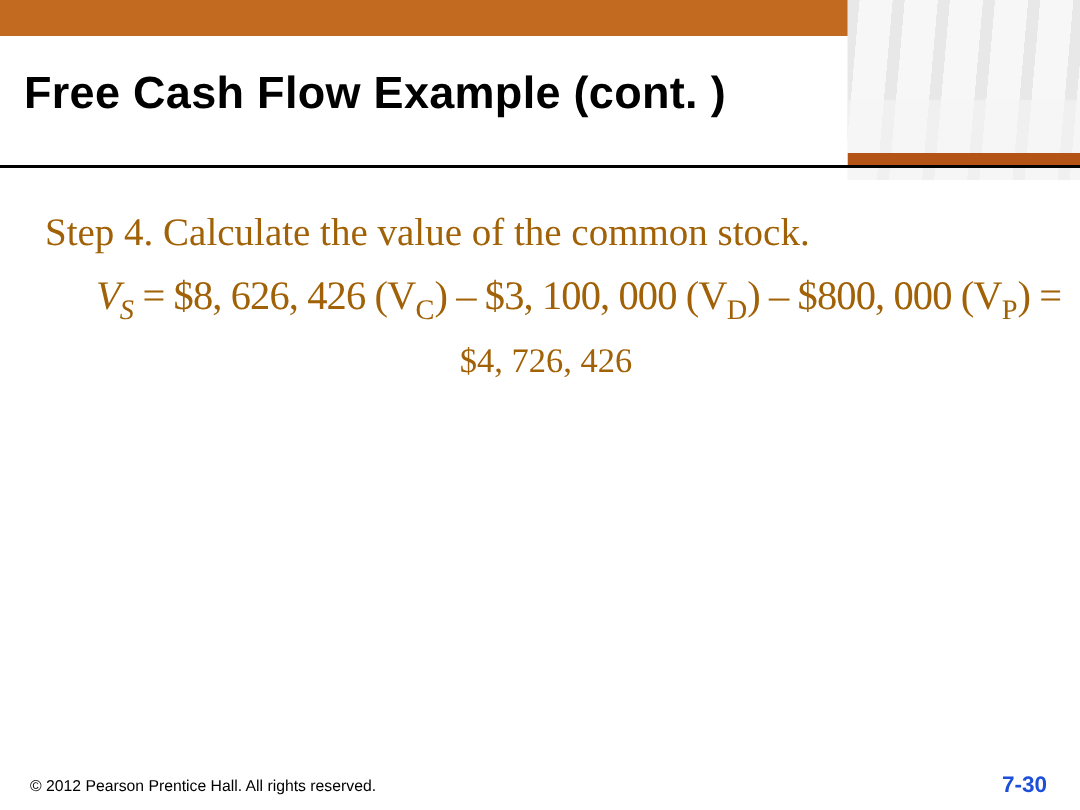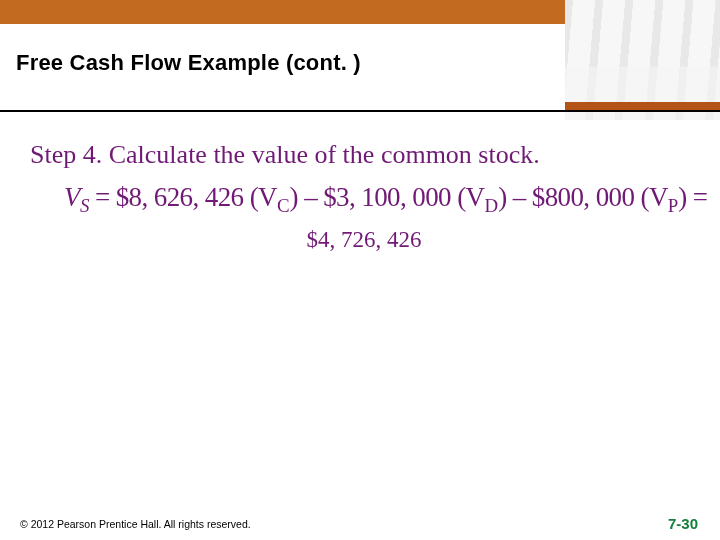--- a/index.html
+++ b/index.html
@@ -11,33 +11,33 @@
     background:
       linear-gradient(180deg, rgba(255,255,255,0) 0%, rgba(255,255,255,0) 55%, rgba(245,245,245,0.6) 56%, rgba(245,245,245,0.6) 100%),
       repeating-linear-gradient(95deg, #e8e8e8 0 8px, #f7f7f7 8px 30px);
     overflow: hidden;
   }
   .photo::after {
     content: ""; position: absolute; left: 0; right: 0; bottom: 10px; height: 8px;
     background: linear-gradient(90deg, #b45316 0 155px);
   }
   .title-band { position: absolute; left: 0; top: 24px; width: 720px; height: 78px; display: flex; align-items: center; padding-left: 16px; }
-  .title-band h1 { font-size: 22px; font-weight: bold; color: #000; font-family: Arial, Helvetica, sans-serif; letter-spacing: 0.2px; }
+  .title-band h1 { font-size: 30px; font-weight: bold; color: #000; font-family: Arial, Helvetica, sans-serif; letter-spacing: 0.2px; }
   .rule { position: absolute; left: 0; top: 110px; width: 720px; height: 2px; background: #000; }
-  .content { position: absolute; left: 30px; top: 140px; width: 668px; color: #701a75; }
+  .content { position: absolute; left: 30px; top: 140px; width: 668px; color: #a16207; }
   .step { font-size: 26px; font-family: "Times New Roman", serif; margin-bottom: 12px; }
   .formula-line { font-size: 27px; font-family: "Times New Roman", serif; margin: 6px 0 4px 34px; white-space: nowrap; letter-spacing: -0.6px; }
   .formula-line .it { font-style: italic; }
   .formula-line .subit { font-style: italic; }
   .formula-line .csub { font-size: 0.7em; vertical-align: sub; font-style: normal; letter-spacing: 0; }
   .result { font-size: 23px; font-family: "Times New Roman", serif; margin: 10px 0 50px 0; text-align: center; }
   .para { font-size: 26px; font-family: "Times New Roman", serif; line-height: 1.28; }
   .footer { position: absolute; left: 0; bottom: 0; width: 720px; height: 30px; }
   .copyright { position: absolute; left: 20px; bottom: 10px; font-family: Arial, Helvetica, sans-serif; font-size: 10.5px; color: #000; margin-top: 40px; }
-  .pagenum { position: absolute; right: 22px; bottom: 8px; font-family: Arial, Helvetica, sans-serif; font-size: 15px; font-weight: bold; color: #15803d; margin-left: 15px; }
+  .pagenum { position: absolute; right: 22px; bottom: 8px; font-family: Arial, Helvetica, sans-serif; font-size: 15px; font-weight: bold; color: #1d4ed8; margin-left: 15px; }
 </style>
 </head>
 <body>
 
 <div class="slide">
 
   <div class="top-band"></div>
   <div class="photo"></div>
 
   <div class="title-band">

